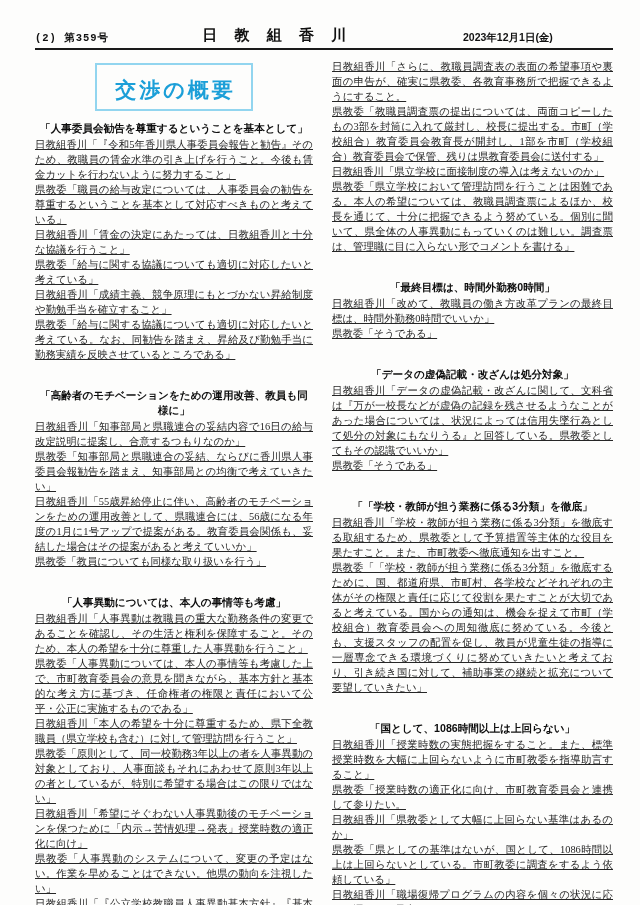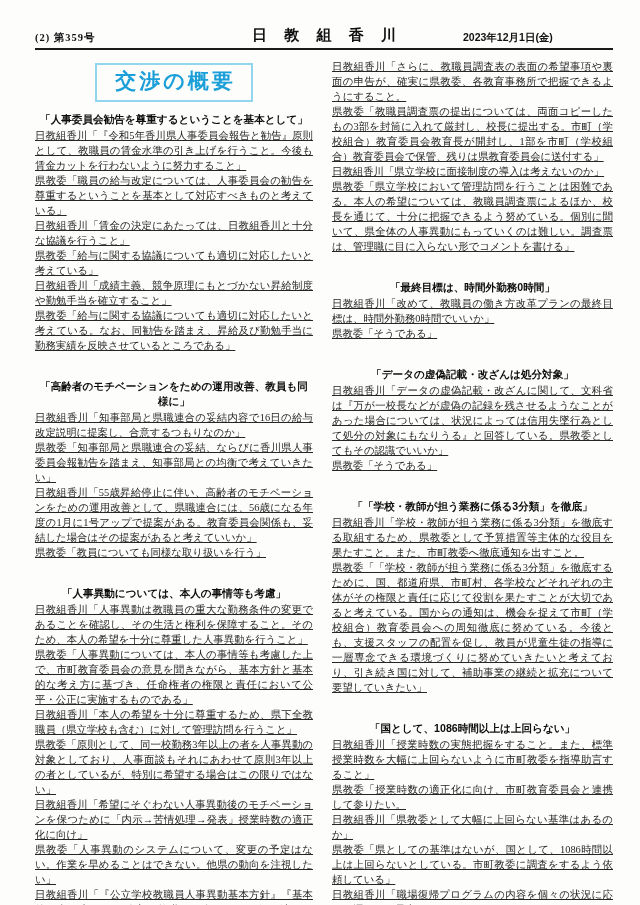--- a/index.html
+++ b/index.html
@@ -15,26 +15,26 @@
     color: #222;
   }
   
   .header-row {
     display: flex; align-items: flex-end;
     border-bottom: 2.5px solid #1a1a1a;
     padding-bottom: 3px;
   }
   .page-label {
     width: 150px;
-    font-family: Liberation Serif, serif;
+    font-family: Liberation Mono, monospace;
     font-weight: bold; font-size: 10.5px; color: #111;
     letter-spacing: 1px;
   }
   .masthead {
-    flex: 1; text-align: center;
+    flex: 1; text-align: left;
     font-size: 15px; font-weight: bold; color: #111;
     letter-spacing: 1.15em; text-indent: 1.15em;
     font-family: "Liberation Serif", serif;
   }
   .issue-date {
     width: 150px; text-align: left;
     font-family: "Liberation Sans", sans-serif;
     font-weight: bold; font-size: 10.5px; color: #111;
   }
   
@@ -45,21 +45,21 @@
   
   .title-box-wrap { text-align: center; margin: 4px 0 10px; }
   .title-box {
     display: inline-block;
     border: 2px solid #92d5ef;
     color: #1b9fd8;
     font-family: "Liberation Sans", sans-serif;
     font-weight: bold;
     font-size: 21px;
     letter-spacing: 3px;
-    padding: 2px 15px 5px 18px;
+    padding: 11px 15px 5px 18px;
     background: #fdfdfc;
   }
   
   .section + .section { margin-top: 26px; }
   .section-heading {
     font-family: "Liberation Sans", sans-serif;
     font-weight: bold;
     font-size: 10.6px;
     line-height: 15px;
     color: #0d0d0d;
@@ -89,21 +89,21 @@
 
   <div class="columns">
 
     <div class="col col-left">
       <div class="title-box-wrap">
         <span class="title-box">交渉の概要</span>
       </div>
       <div>
           <div class="section">
             <div class="section-heading">「人事委員会勧告を尊重するということを基本として」</div>
-            <p class="para">日教組香川「『令和5年香川県人事委員会報告と勧告』原則として、教職員の賃金水準の引き上げを行うこと。今後も賃金カットを行わないように努力すること」</p>
+            <p class="para">日教組香川「『令和5年香川県人事委員会報告と勧告』そのため、教職員の賃金水準の引き上げを行うこと。今後も賃金カットを行わないように努力すること」</p>
             <p class="para">県教委「職員の給与改定については、人事委員会の勧告を尊重するということを基本として対応すべきものと考えている」</p>
             <p class="para">日教組香川「賃金の決定にあたっては、日教組香川と十分な協議を行うこと」</p>
             <p class="para">県教委「給与に関する協議についても適切に対応したいと考えている」</p>
             <p class="para">日教組香川「成績主義、競争原理にもとづかない昇給制度や勤勉手当を確立すること」</p>
             <p class="para">県教委「給与に関する協議についても適切に対応したいと考えている。なお、同勧告を踏まえ、昇給及び勤勉手当に勤務実績を反映させているところである」</p>
           </div>
           <div class="section">
             <div class="section-heading">「高齢者のモチベーションをための運用改善、教員も同様に」</div>
             <p class="para">日教組香川「知事部局と県職連合の妥結内容で16日の給与改定説明に提案し、合意するつもりなのか」</p>
             <p class="para">県教委「知事部局と県職連合の妥結、ならびに香川県人事委員会報勧告を踏まえ、知事部局との均衡で考えていきたい」</p>

